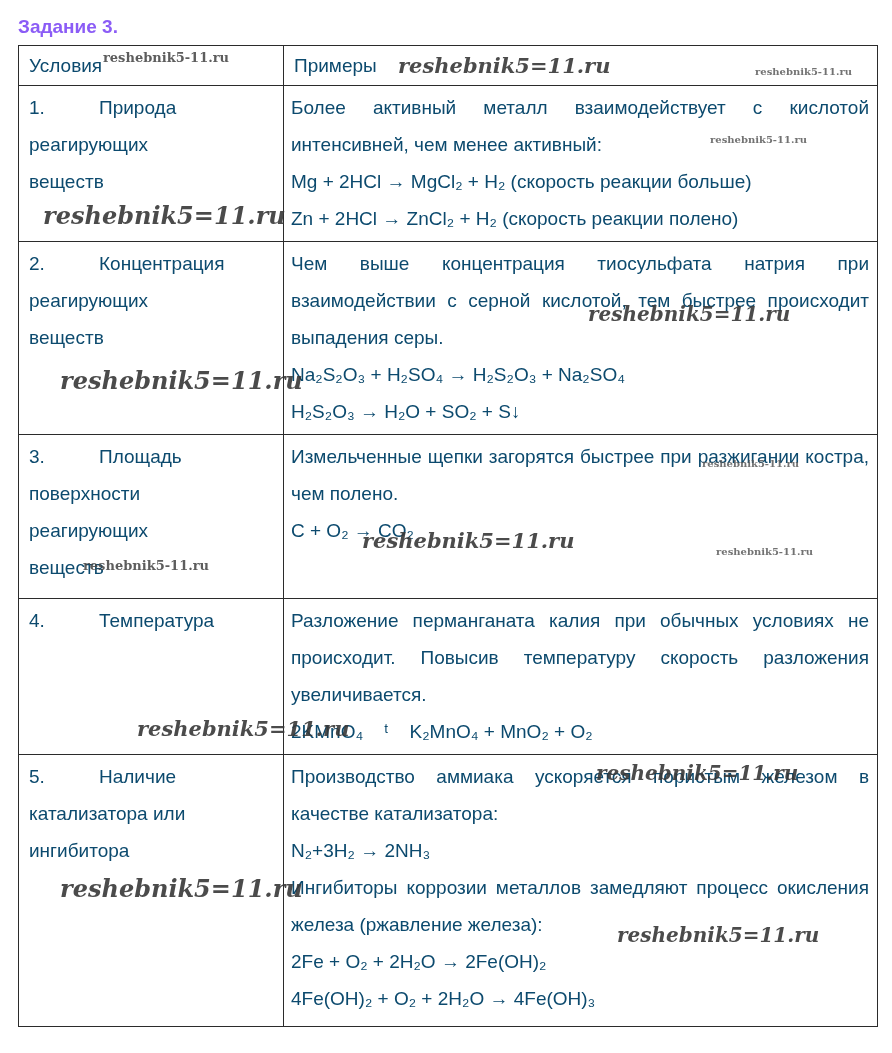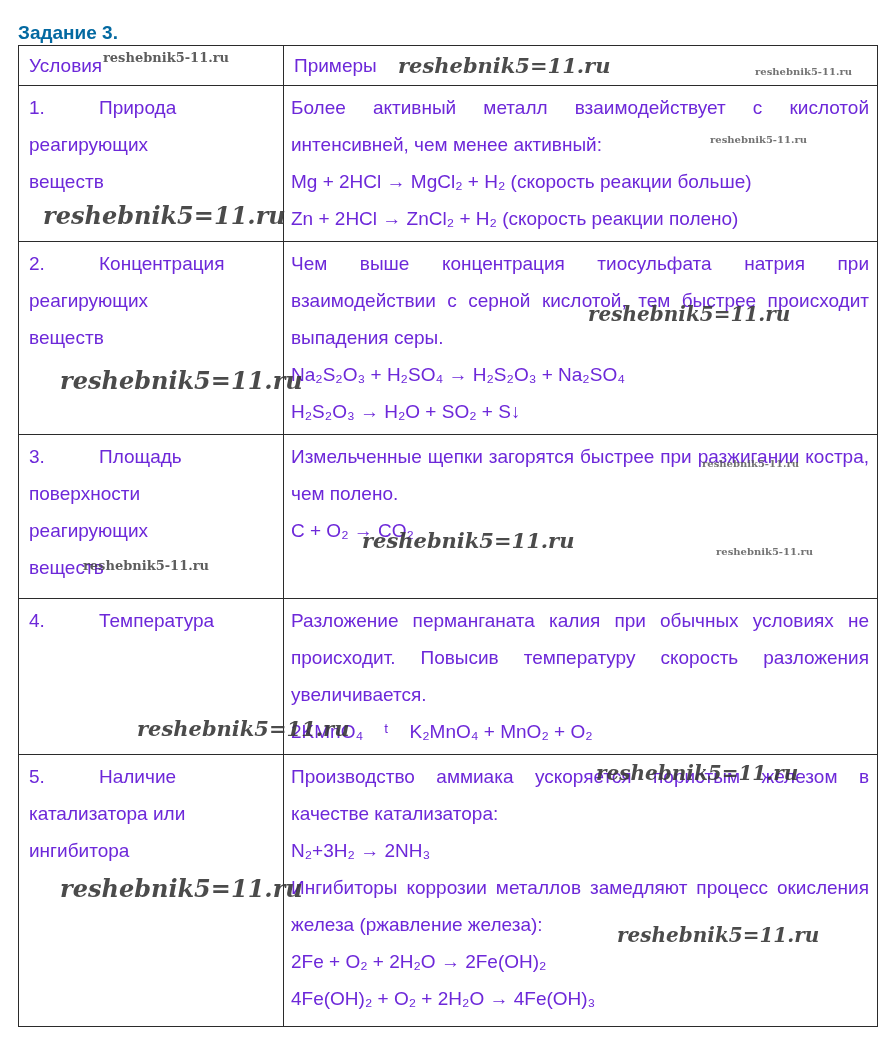--- a/index.html
+++ b/index.html
@@ -7,38 +7,38 @@
     margin: 0; padding: 0;
     width: 892px; height: 1053px;
     background: #ffffff;
     font-family: "Liberation Sans", "DejaVu Sans", sans-serif;
     color: #1e1e1e;
     position: relative;
     overflow: hidden;
   }
   .page-title {
     position: absolute;
-    left: 18px; top: 22px;
+    left: 18px; top: 16px;
     font-size: 19px;
     font-weight: bold;
-    color: #0369a1;
+    color: #8b5cf6;
   }
   table.main {
     position: absolute;
     left: 18px; top: 45px;
     width: 860px;
     border-collapse: collapse;
     table-layout: fixed;
   }
   td {
     border: 1px solid #2b2b2b;
     vertical-align: top;
     font-size: 19px;
     text-align: left;
-    color: #6d28d9;
+    color: #0c4a6e;
   }
   tr.r-head   { height: 40px;  }
   tr.r-1      { height: 153px; }
   tr.r-2      { height: 187px; }
   tr.r-3      { height: 158px; }
   tr.r-4      { height: 155px; margin-top: 46px; }
   tr.r-5      { height: 272px; }
   td.hdr {
     padding: 7px 8px 4px 10px;
     line-height: 26px;

